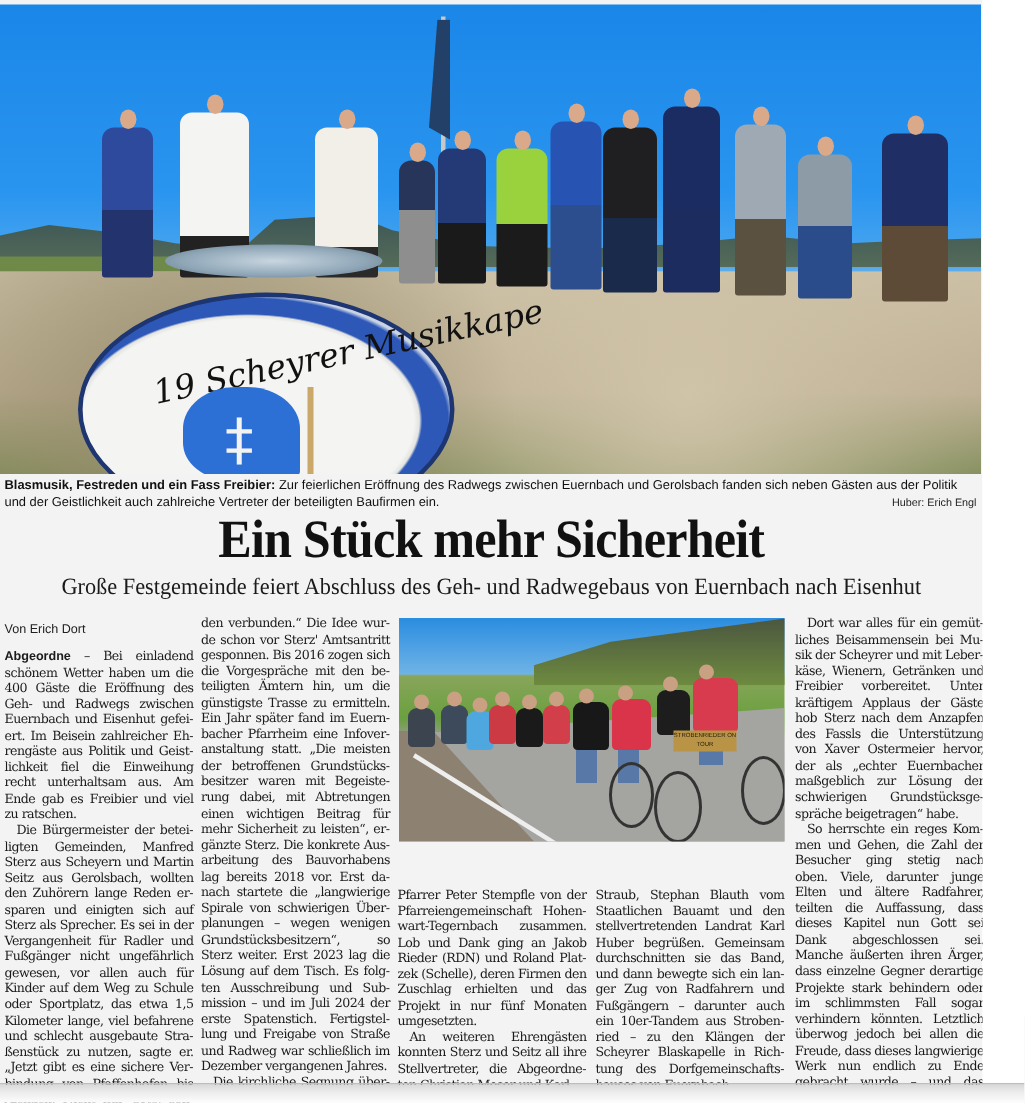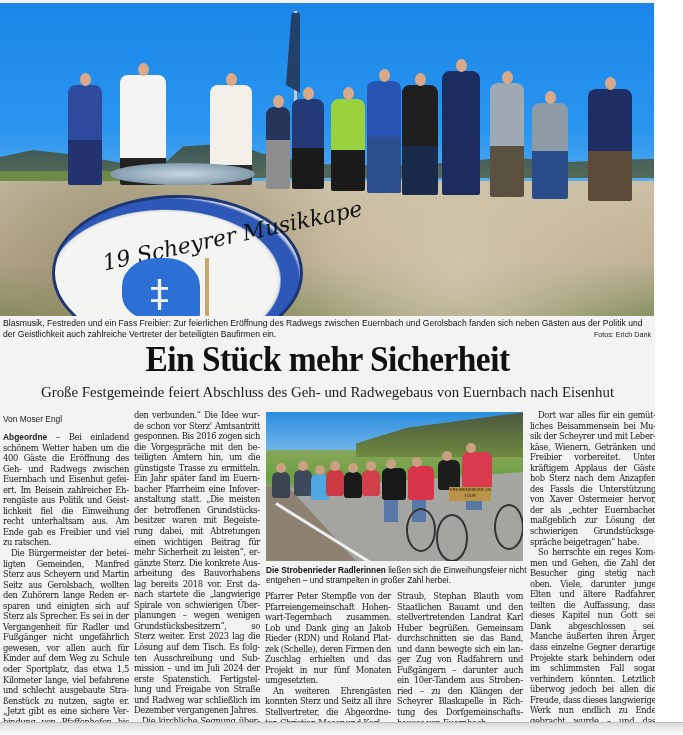--- a/index.html
+++ b/index.html
@@ -82,21 +82,21 @@
   }
   .drumstick {
     position: absolute; left: 205px; top: 255px; width: 4px; height: 60px; background: #caa86a;
   }
 
   
   .caption {
     position: absolute; left: 3px; top: 318px; width: 650px;
     font-family: "Liberation Sans", sans-serif; font-size: 8.6px; line-height: 10.6px; color: #111;
   }
-  .caption b { font-weight: normal; }
+  .caption b { font-weight: bold; }
   .photo-credit {
     position: absolute; right: 4px; top: 330px;
     font-family: "Liberation Sans", sans-serif; font-size: 7.2px; color: #222;
   }
 
   
   .headline {
     position: absolute; left: 0; top: 339px; width: 655px; text-align: center;
     font-family: "Liberation Serif", serif; font-size: 36px; line-height: 40px;
     font-weight: bold; color: #111; letter-spacing: -0.6px; transform: scaleX(0.93);
@@ -196,26 +196,26 @@
     <div class="drum"></div>
     <div class="drum-text">19 Scheyrer Musikkape</div>
     <div class="drum-shield"></div>
     <div class="drum-cross">‡</div>
     <div class="drumstick"></div>
   </div>
 
   <div class="caption">
     <b>Blasmusik, Festreden und ein Fass Freibier:</b><span> Zur feierlichen Eröffnung des Radwegs zwischen Euernbach und Gerolsbach fanden sich neben Gästen aus der Politik und der Geistlichkeit auch zahlreiche Vertreter der beteiligten Baufirmen ein.</span>
   </div>
-  <div class="photo-credit">Fotos: Erich Dank</div>
+  <div class="photo-credit">Huber: Erich Engl</div>
 
   <div class="headline">Ein Stück mehr Sicherheit</div>
   <div class="subhead">Große Festgemeinde feiert Abschluss des Geh- und Radwegebaus von Euernbach nach Eisenhut</div>
 
-  <div class="byline">Von Moser Engl</div>
+  <div class="byline">Von Erich Dort</div>
 
   <div class="col col1">
     <p class="noindent"><span class="dateline">Abgeordne</span><span> – Bei einladend schönem Wetter haben um die 400 Gäste die Eröffnung des Geh- und Radwegs zwischen Euernbach und Eisenhut gefei­ert. Im Beisein zahlreicher Eh­rengäste aus Politik und Geist­lichkeit fiel die Einweihung recht unterhaltsam aus. Am Ende gab es Freibier und viel zu ratschen.</span></p>
     <p>Die Bürgermeister der betei­ligten Gemeinden, Manfred Sterz aus Scheyern und Martin Seitz aus Gerolsbach, wollten den Zuhörern lange Reden er­sparen und einigten sich auf Sterz als Sprecher. Es sei in der Vergangenheit für Radler und Fußgänger nicht ungefährlich gewesen, vor allen auch für Kinder auf dem Weg zu Schule oder Sportplatz, das etwa 1,5 Kilometer lange, viel befahrene und schlecht ausgebaute Stra­ßenstück zu nutzen, sagte er. „Jetzt gibt es eine sichere Ver­bindung von Pfaffenhofen bis Aichach. Nicht nur Orte, son­dern Regierungsbezirke wur-</p>
   </div>
 
   <div class="col col2">
     <p class="noindent">den verbunden.“ Die Idee wur­de schon vor Sterz' Amtsantritt gesponnen. Bis 2016 zogen sich die Vorgespräche mit den be­teiligten Ämtern hin, um die günstigste Trasse zu ermitteln. Ein Jahr später fand im Euern­bacher Pfarrheim eine Infover­anstaltung statt. „Die meisten der betroffenen Grundstücks­besitzer waren mit Begeiste­rung dabei, mit Abtretungen einen wichtigen Beitrag für mehr Sicherheit zu leisten“, er­gänzte Sterz. Die konkrete Aus­arbeitung des Bauvorhabens lag bereits 2018 vor. Erst da­nach startete die „langwierige Spirale von schwierigen Über­planungen – wegen wenigen Grundstücksbesitzern“, so Sterz weiter. Erst 2023 lag die Lösung auf dem Tisch. Es folg­ten Ausschreibung und Sub­mission – und im Juli 2024 der erste Spatenstich. Fertigstel­lung und Freigabe von Straße und Radweg war schließlich im Dezember vergangenen Jahres.</p>
     <p>Die kirchliche Segnung über­nahmen Pater Andreas Seidler vom Kloster Scheyern und</p>
   </div>
@@ -240,23 +240,20 @@
     <div class="legs" style="left:118px;top:88px;"></div>
     <div class="legs" style="left:146px;top:88px;"></div>
     <div class="legs" style="left:200px;top:76px;width:16px;"></div>
 
     <div class="wheel" style="left:140px;top:96px;width:26px;height:40px;"></div>
     <div class="wheel" style="left:170px;top:102px;width:28px;height:44px;"></div>
     <div class="wheel" style="left:228px;top:92px;width:26px;height:42px;"></div>
   </div>
   <div class="sign">STROBENRIEDER ON TOUR</div>
 
-  <div class="inset-caption">
-    <b>Die Strobenrieder Radlerinnen</b><span> ließen sich die Einweihungsfeier nicht entgehen – und strampelten in großer Zahl herbei.</span>
-  </div>
 
   <div class="col col3">
     <p class="noindent">Pfarrer Peter Stempfle von der Pfarreiengemeinschaft Hohen­wart-Tegernbach zusammen. Lob und Dank ging an Jakob Rieder (RDN) und Roland Plat­zek (Schelle), deren Firmen den Zuschlag erhielten und das Projekt in nur fünf Monaten umgesetzten.</p>
     <p>An weiteren Ehrengästen konnten Sterz und Seitz all ihre Stellvertreter, die Abgeordne­ten Christian Moser und Karl</p>
   </div>
 
   <div class="col col4">
     <p class="noindent">Straub, Stephan Blauth vom Staatlichen Bauamt und den stellvertretenden Landrat Karl Huber begrüßen. Gemeinsam durchschnitten sie das Band, und dann bewegte sich ein lan­ger Zug von Radfahrern und Fußgängern – darunter auch ein 10er-Tandem aus Stroben­ried – zu den Klängen der Scheyrer Blaskapelle in Rich­tung des Dorfgemeinschafts­hauses von Euernbach.</p>
   </div>
 

